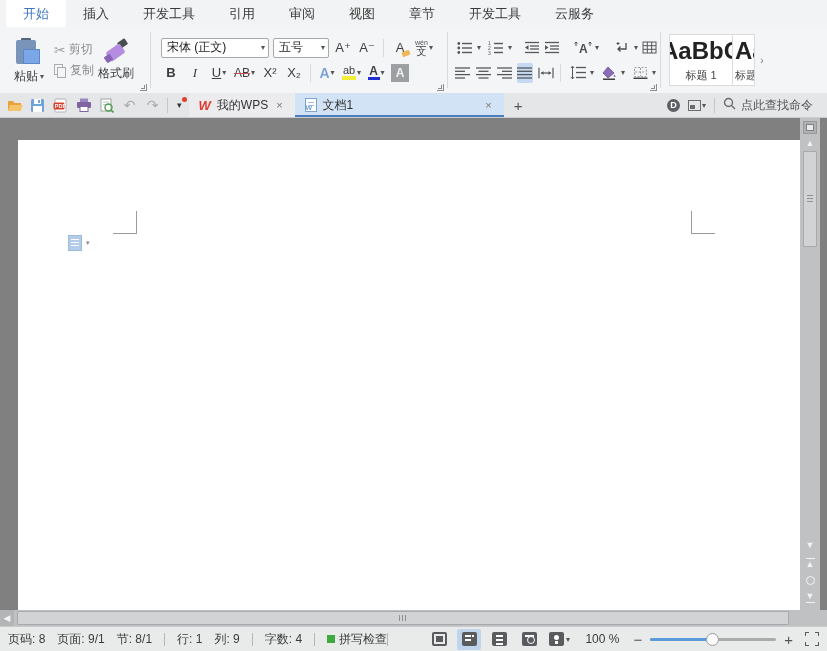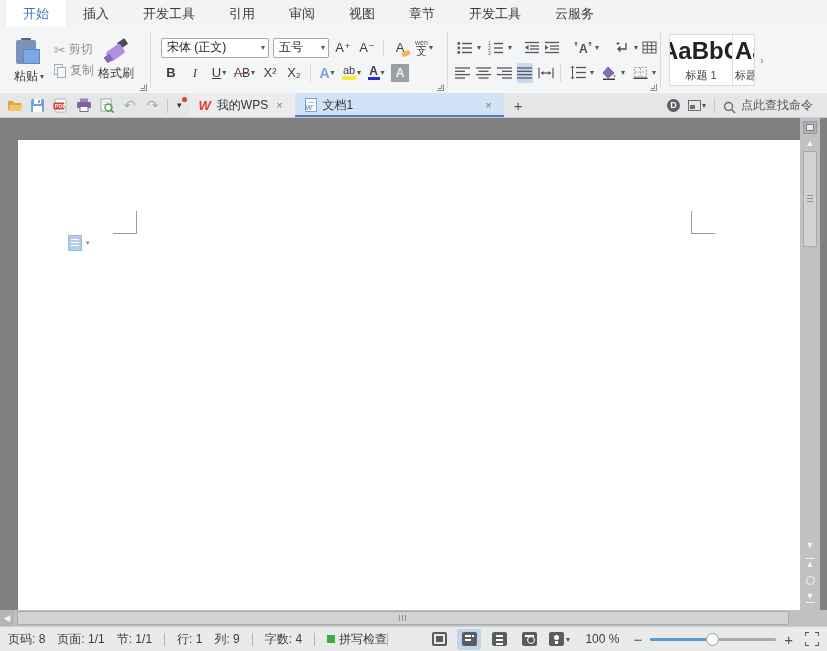--- a/index.html
+++ b/index.html
@@ -96,21 +96,21 @@
   .doctab.active::after { content:""; position:absolute; left:0; right:0; bottom:0; height:2px; background:#4d7fc0; }
   .wlogo { color:#e03a2f; font-weight:bold; font-size:13px; font-style:italic; }
   .docicon { width:12px; height:14px; background:#fff; border:1px solid #7da3cf; position:relative; font-size:7px; color:#3b74c1; display:flex; align-items:flex-end; justify-content:flex-start; }
   .docicon::before { content:""; position:absolute; top:3px; left:2px; right:2px; height:1px; background:#9cbbdd; box-shadow:0 3px 0 #9cbbdd; }
   .newtab { display:flex; align-items:center; padding:0 10px; color:#555; font-size:15px; cursor:pointer; }
   .tab-spacer { flex:1; }
   .tr-icons { display:flex; align-items:center; gap:8px; padding-right:6px; }
   .docer-ico { width:13px; height:13px; border-radius:50%; background:#5c5f63; color:#fff; font-size:9px; font-weight:bold; display:flex; align-items:center; justify-content:center; cursor:pointer; }
   .layout-ico { width:13px; height:11px; border:1px solid #6a6d70; position:relative; cursor:pointer; }
   .layout-ico::after { content:""; position:absolute; left:1px; bottom:1px; width:5px; height:4px; background:#6a6d70; }
-  .findbox { display:flex; align-items:flex-end; gap:5px; color:#555; font-size:12px; cursor:text; padding-right:8px; }
+  .findbox { display:flex; align-items:flex-start; gap:5px; color:#555; font-size:12px; cursor:text; padding-right:8px; }
 
   
   .docarea { position:relative; width:827px; height:492px; background:#808080; overflow:hidden; }
   .page { position:absolute; left:18px; top:22px; width:782px; height:470px; background:#fff; }
   .mark-tl { position:absolute; left:95px; top:71px; width:24px; height:23px; border-right:1px solid #9b9b9b; border-bottom:1px solid #9b9b9b; }
   .mark-tr { position:absolute; left:673px; top:71px; width:24px; height:23px; border-left:1px solid #9b9b9b; border-bottom:1px solid #9b9b9b; }
   .float-tool { position:absolute; left:50px; top:95px; display:flex; align-items:center; gap:4px; cursor:pointer; }
   .float-doc { width:14px; height:16px; background:#b3cce9; border:1px solid #9cbbdd; position:relative; }
   .float-doc::before { content:""; position:absolute; left:2px; top:3px; right:2px; height:1px; background:#ffffff; box-shadow:0 3px 0 #fff, 0 6px 0 #fff; }
   .float-tool .dd { font-size:7px; color:#888; }
@@ -609,22 +609,22 @@
       <div class="grips-v">
           <i></i>
           <i></i>
           <i></i>
         </div>
     </div>
   </div>
 
   <div class="statusbar">
     <span class="sitem">页码: 8</span>
-    <span class="sitem">页面: 1/1</span>
-    <span class="sitem">节: 1/1</span>
+    <span class="sitem">页面: 9/1</span>
+    <span class="sitem">节: 8/1</span>
     <span class="ssep"></span>
     <span class="sitem">行: 1</span>
     <span class="sitem">列: 9</span>
     <span class="ssep"></span>
     <span class="sitem">字数: 4</span>
     <span class="ssep"></span>
     <span class="spell">
       <span class="sq"></span>
       <span>拼写检查</span>
     </span>

